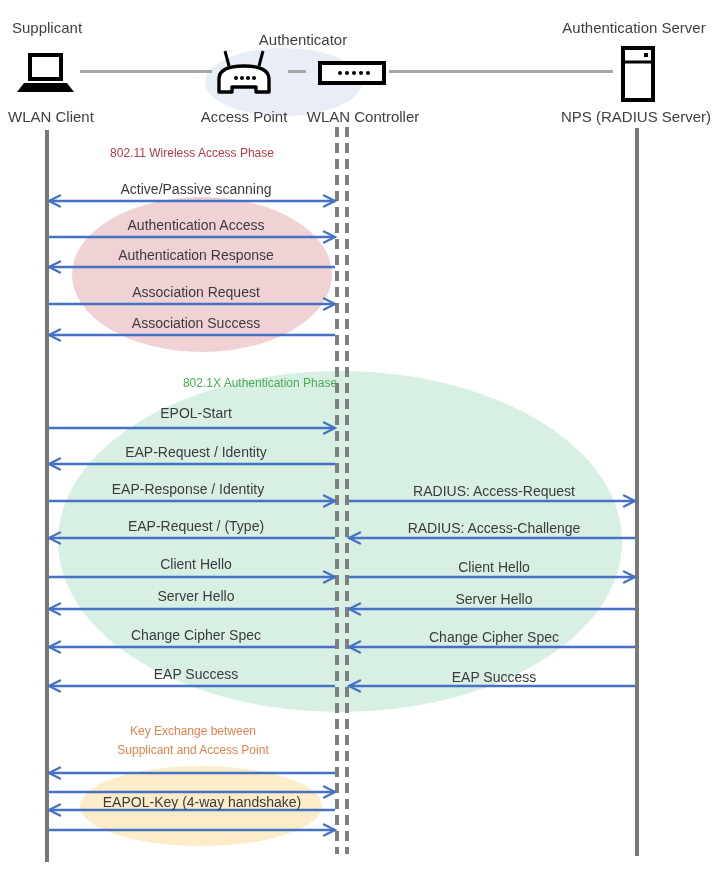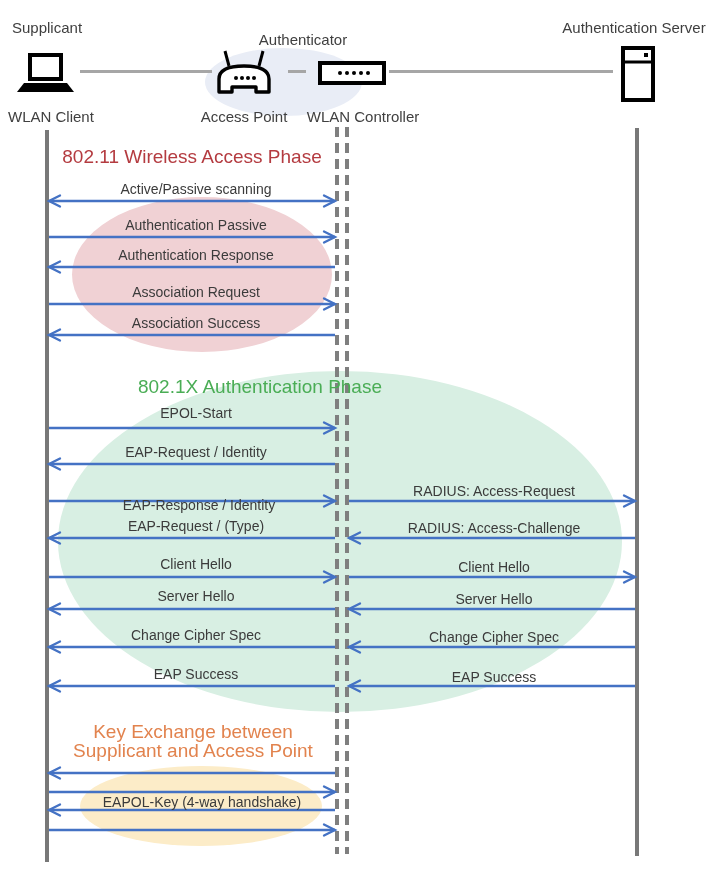--- a/index.html
+++ b/index.html
@@ -15,21 +15,21 @@
   .lifeline-dashed{
     position:absolute;width:4px;
     background:repeating-linear-gradient(to bottom,#7f7f7f 0 10px,transparent 10px 16px);
   }
   .connector{position:absolute;height:3px;background:#a6a6a6;}
   .ellipse{position:absolute;border-radius:50%;}
   .el-header{background:#e9edf6;}
   .el-pink{background:#f0d1d4;}
   .el-green{background:#d8efe3;}
   .el-yellow{background:#fcecc8;}
-  .phase-title{position:absolute;font-size:19px;white-space:nowrap;transform:translateX(-50%);}
+  .phase-title{position:absolute;font-size:12px;white-space:nowrap;transform:translateX(-50%);}
   .pt-red{color:#b43b40;}
   .pt-green{color:#4aad55;}
   .pt-orange{color:#e2834e;text-align:center;line-height:19px;}
   .msg-label{
     position:absolute;transform:translateX(-50%);font-size:14px;line-height:17px;
     color:#3b3b3b;white-space:nowrap;
   }
   svg.layer{position:absolute;left:0;top:0;}
   .icon{position:absolute;}
 </style>
@@ -74,20 +74,21 @@
 
   <svg class="icon" style="left:621px;top:46px;" width="34" height="56" viewBox="0 0 34 56">
     <rect x="2" y="2" width="30" height="52" fill="none" stroke="#000" stroke-width="4"></rect>
     <line x1="2" y1="16" x2="32" y2="16" stroke="#000" stroke-width="3"></line>
     <rect x="23" y="7" width="4" height="4" fill="#000"></rect>
   </svg>
 
   <div class="dev-label" style="left:8px;top:108px;">WLAN Client</div>
   <div class="dev-label centered" style="left:244px;top:108px;">Access Point</div>
   <div class="dev-label centered" style="left:363px;top:108px;">WLAN Controller</div>
+  <div class="dev-label centered" style="left:636px;top:108px;">NPS (RADIUS Server)</div>
 
   <div class="ellipse el-pink abs" style="left:72px;top:197px;width:260px;height:155px;"></div>
   <div class="ellipse el-green abs" style="left:58px;top:371px;width:564px;height:341px;"></div>
   <div class="ellipse el-yellow abs" style="left:80px;top:766px;width:242px;height:80px;"></div>
 
   <div class="lifeline" style="left:45px;top:130px;height:732px;"></div>
   <div class="lifeline-dashed" style="left:335px;top:127px;height:727px;"></div>
   <div class="lifeline-dashed" style="left:345px;top:127px;height:727px;"></div>
   <div class="lifeline" style="left:635px;top:128px;height:728px;"></div>
 
@@ -142,27 +143,27 @@
       <path d="M 60 767.5 L 49 773 L 60 778.5" fill="none" stroke="#4472c4" stroke-width="2.3" stroke-linecap="round"></path>
       <line x1="49" y1="792" x2="335" y2="792" stroke="#4472c4" stroke-width="2.3"></line>
       <path d="M 324 786.5 L 335 792 L 324 797.5" fill="none" stroke="#4472c4" stroke-width="2.3" stroke-linecap="round"></path>
       <line x1="49" y1="810" x2="335" y2="810" stroke="#4472c4" stroke-width="2.3"></line>
       <path d="M 60 804.5 L 49 810 L 60 815.5" fill="none" stroke="#4472c4" stroke-width="2.3" stroke-linecap="round"></path>
       <line x1="49" y1="830" x2="335" y2="830" stroke="#4472c4" stroke-width="2.3"></line>
       <path d="M 324 824.5 L 335 830 L 324 835.5" fill="none" stroke="#4472c4" stroke-width="2.3" stroke-linecap="round"></path>
     </svg>
 
 <div class="msg-label" style="left: 196px; top: 181px;">Active/Passive scanning</div>
-    <div class="msg-label" style="left: 196px; top: 217px;">Authentication Passive</div>
+    <div class="msg-label" style="left: 196px; top: 217px;">Authentication Access</div>
     <div class="msg-label" style="left: 196px; top: 247px;">Authentication Response</div>
     <div class="msg-label" style="left: 196px; top: 284px;">Association Request</div>
     <div class="msg-label" style="left: 196px; top: 315px;">Association Success</div>
     <div class="msg-label" style="left: 196px; top: 405px;">EPOL-Start</div>
     <div class="msg-label" style="left: 196px; top: 444px;">EAP-Request / Identity</div>
-    <div class="msg-label" style="left: 199px; top: 481px; margin-top: 16px;">EAP-Response / Identity</div>
+    <div class="msg-label" style="left: 188px; top: 481px;">EAP-Response / Identity</div>
     <div class="msg-label" style="left: 494px; top: 483px;">RADIUS: Access-Request</div>
     <div class="msg-label" style="left: 196px; top: 518px;">EAP-Request / (Type)</div>
     <div class="msg-label" style="left: 494px; top: 520px;">RADIUS: Access-Challenge</div>
     <div class="msg-label" style="left: 196px; top: 556px;">Client Hello</div>
     <div class="msg-label" style="left: 494px; top: 559px;">Client Hello</div>
     <div class="msg-label" style="left: 196px; top: 588px;">Server Hello</div>
     <div class="msg-label" style="left: 494px; top: 591px;">Server Hello</div>
     <div class="msg-label" style="left: 196px; top: 627px;">Change Cipher Spec</div>
     <div class="msg-label" style="left: 494px; top: 629px;">Change Cipher Spec</div>
     <div class="msg-label" style="left: 196px; top: 666px;">EAP Success</div>

